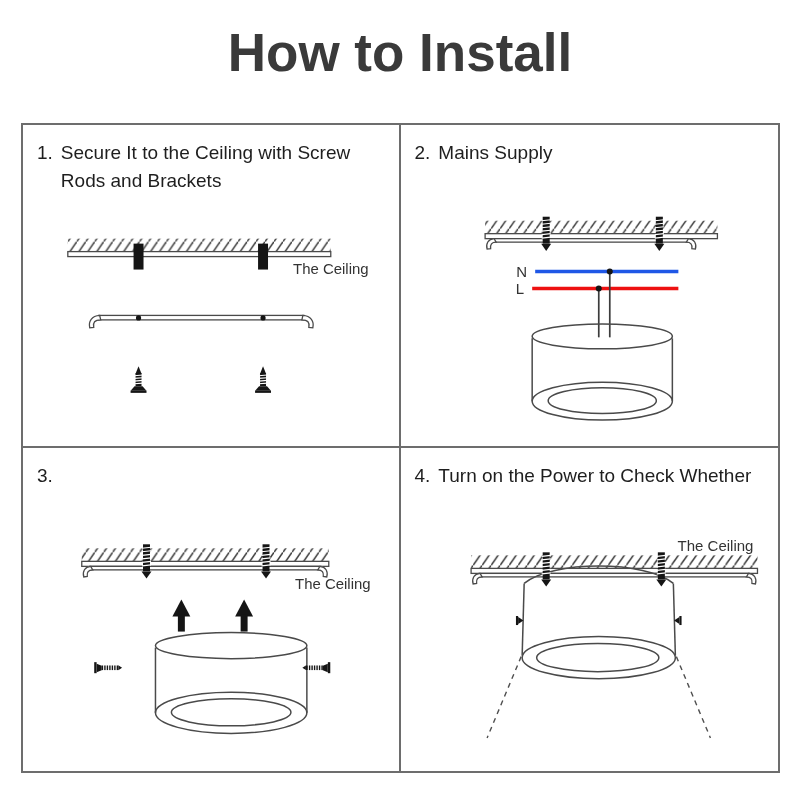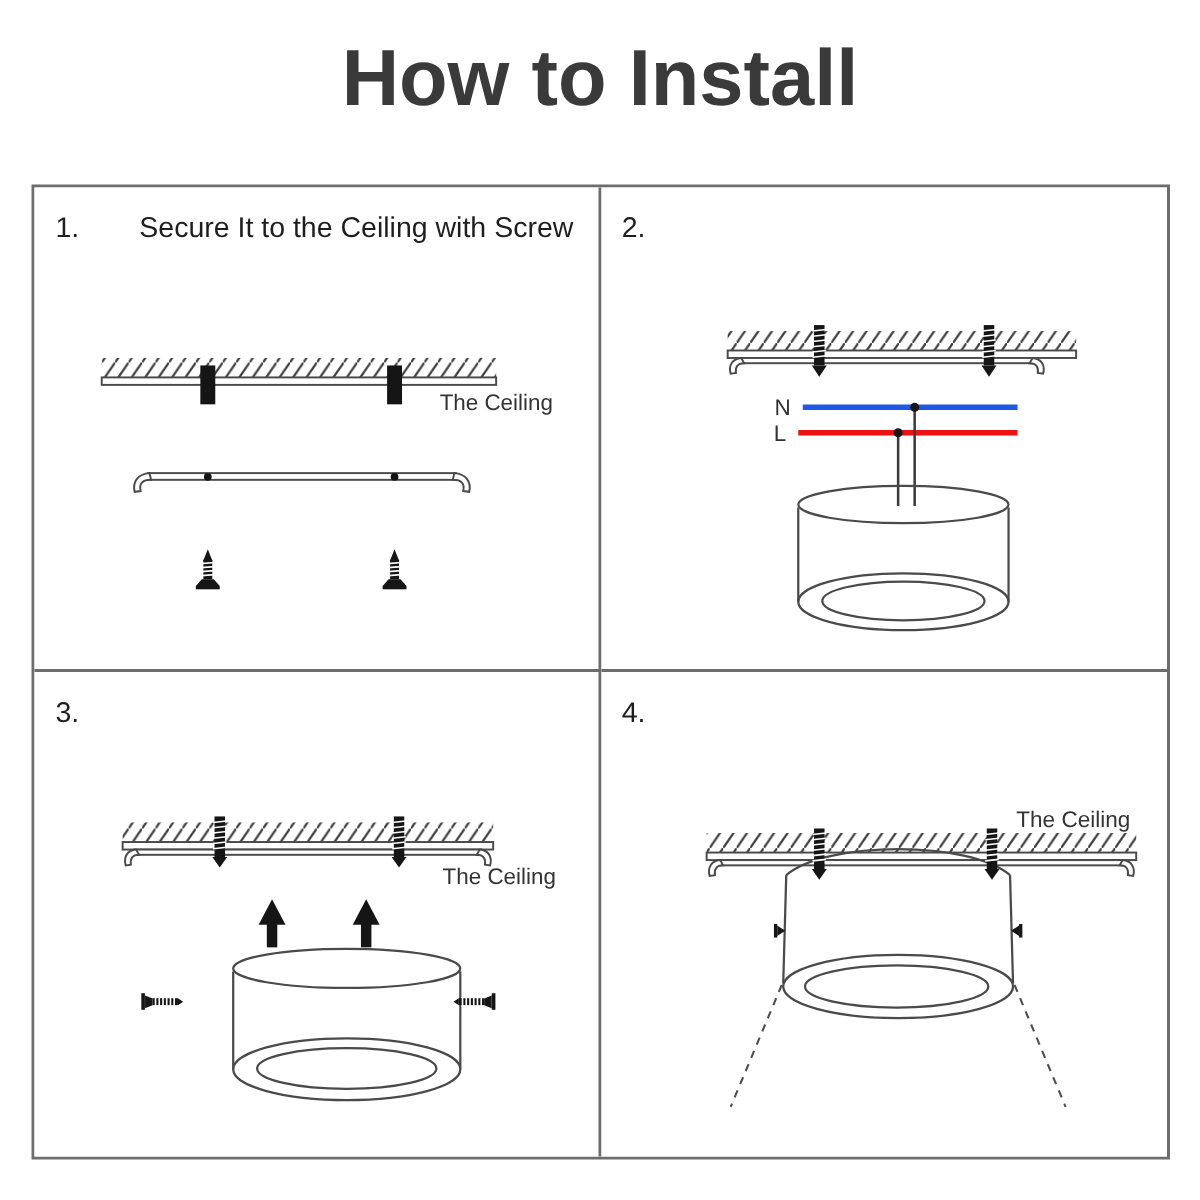--- a/index.html
+++ b/index.html
@@ -9,21 +9,21 @@
     font-size:53px;font-weight:700;color:#3a3a3a;letter-spacing:0;}
   .grid{position:absolute;left:21px;top:123px;width:759px;height:650px;box-sizing:border-box;
     border:2px solid #6d6d6d;display:grid;grid-template-columns:1fr 1fr;grid-template-rows:1fr 1fr;}
   .panel{position:relative;box-sizing:border-box;background:#fff;}
   .panel.p1{border-right:2px solid #6d6d6d;border-bottom:2px solid #6d6d6d;}
   .panel.p2{border-bottom:2px solid #6d6d6d;}
   .panel.p3{border-right:2px solid #6d6d6d;}
   .step{position:absolute;left:14px;top:14px;right:4px;display:flex;z-index:2;
     font-size:19px;line-height:28px;color:#1e1e1e;}
   .num{flex:0 0 auto;margin-right:8px;}
-  .line{display:block;white-space:pre-wrap;margin-left:32px;}
+  .line{display:block;white-space:pre-wrap;}
   svg.fig{position:absolute;left:0;top:0;width:100%;height:100%;z-index:1;}
   .hatch{fill:url(#hatch);}
   .board{fill:#ffffff;stroke:#4a4a4a;stroke-width:1.3;}
   .ink{fill:#151515;}
   .thr{stroke:#ffffff;stroke-width:1.1;}
   svg text{font-family:"Liberation Sans",sans-serif;font-size:15px;fill:#333;}
   .lamp{fill:none;stroke:#4a4a4a;stroke-width:1.5;}
   .wirev{stroke:#3c3c3c;stroke-width:1.7;}
   .ray{fill:none;stroke:#4f4f4f;stroke-width:1.4;stroke-dasharray:5 4.5;}
 </style>
@@ -42,20 +42,21 @@
 
   <div class="title">How to Install</div>
 
   <div class="grid">
 
     <div class="panel p1">
       <div class="step">
         <span class="num">1.</span>
         <span class="lines">
           <span class="line">Secure It to the Ceiling with Screw</span>
+          <span class="line">Rods and Brackets</span>
         </span>
       </div>
       <svg class="fig" viewBox="0 0 377 322" preserveAspectRatio="none">
         <g>
           <rect class="hatch" x="45" y="114" width="264" height="13"></rect>
           <rect class="board" x="45" y="127" width="264" height="5"></rect>
           <rect class="ink" x="111" y="119" width="10" height="26"></rect>
           <rect class="ink" x="236" y="119" width="10" height="26"></rect>
         </g>
         <text x="347" y="149" text-anchor="end">The Ceiling</text>
@@ -86,20 +87,21 @@
           <polygon class="ink" points="112,262 120,262 124,266.5 108,266.5"></polygon>
           <rect class="ink" x="108" y="266.5" width="16" height="2.2"></rect>
         </g>
       </svg>
     </div>
 
     <div class="panel p2">
       <div class="step">
         <span class="num">2.</span>
         <span class="lines">
+          <span class="line">Mains Supply</span>
         </span>
       </div>
       <svg class="fig" viewBox="0 0 377 322" preserveAspectRatio="none">
         <g>
           <rect class="hatch" x="84" y="96" width="232" height="13"></rect>
           <rect class="board" x="84" y="109" width="232" height="5"></rect>
           <g>
             <rect class="board" x="92" y="114" width="196" height="3.5"></rect>
             <path class="board" d="M93,114 C87,114.5 84.5,119 86,124.5 L89.5,124 C89,120 90.5,117.5 95,117.5 Z"></path>
             <path class="board" d="M287,114 C293,114.5 295.5,119 294,124.5 L290.5,124 C291,120 289.5,117.5 285,117.5 Z"></path>
@@ -219,20 +221,21 @@
           <line class="thr" x1="93.5" y1="216" x2="93.5" y2="222.5"></line>
           <polygon class="ink" points="96,216.8 99.5,219.1 96,221.4"></polygon>
         </g>
       </svg>
     </div>
 
     <div class="panel p4">
       <div class="step">
         <span class="num">4.</span>
         <span class="lines">
+          <span class="line">Turn on the Power to Check Whether</span>
         </span>
       </div>
       <svg class="fig" viewBox="0 0 377 322" preserveAspectRatio="none">
         <text x="352" y="103" text-anchor="end">The Ceiling</text>
         <g>
           <rect class="hatch" x="70" y="107" width="286" height="13"></rect>
           <rect class="board" x="70" y="120" width="286" height="5"></rect>
           <g>
             <rect class="board" x="78" y="125" width="270" height="3.5"></rect>
             <path class="board" d="M79,125 C73,125.5 70.5,130 72,135.5 L75.5,135 C75,131 76.5,128.5 81,128.5 Z"></path>

